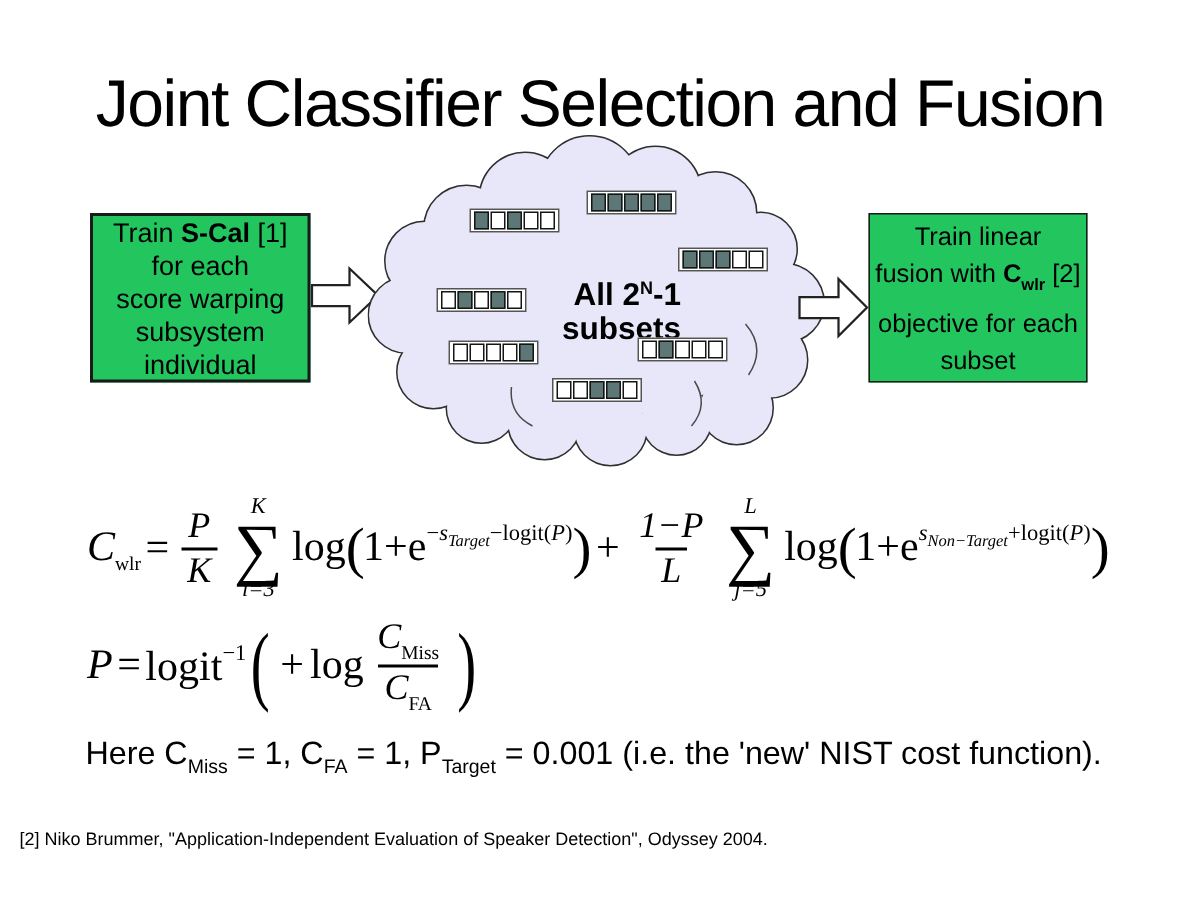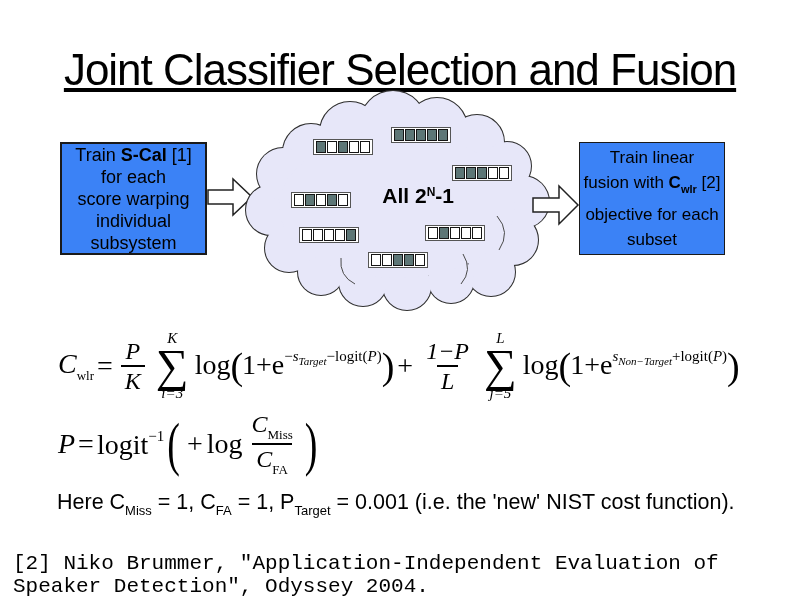--- a/index.html
+++ b/index.html
@@ -1,22 +1,22 @@
 <!DOCTYPE html>
 <html><head>
 <meta charset="utf-8">
 <style>
   html,body{margin:0;padding:0;background:#fff;}
   .slide{position:relative;width:800px;height:599px;background:#ffffff;overflow:hidden;
          font-family:"Liberation Sans",sans-serif;color:#000;}
 
   .title{position:absolute;left:0;top:46px;width:100%;text-align:center;
-         font-size:44px;line-height:1.1;letter-spacing:-1px;text-decoration:underline;}
-
-  .box{position:absolute;background:#3b82f6;display:flex;flex-direction:column;
+         font-size:44px;line-height:1.1;letter-spacing:-1px;}
+
+  .box{position:absolute;background:#22c55e;display:flex;flex-direction:column;
        justify-content:center;text-align:center;}
   .box-left{left:60px;top:142px;width:143px;height:109px;border:2px solid #1a1a1a;
             font-size:18px;line-height:22px;}
   .box-right{left:579px;top:142px;width:144px;height:111px;border:1.5px solid #1a1a1a;
              font-size:17px;line-height:25px;}
   .b{font-weight:bold;}
   .bsub{font-weight:bold;font-size:11px;vertical-align:-5px;}
 
   .cloud-svg{position:absolute;left:245px;top:88px;}
   .cloud-label{position:absolute;left:328px;top:181px;width:126px;text-align:right;
@@ -43,35 +43,35 @@
   .grp{white-space:nowrap;}
   .p1{font-style:normal;font-size:38px;vertical-align:-5px;letter-spacing:-1px;}
   .p2{font-style:normal;font-size:38px;display:inline-block;transform:scaleY(1.55);
       line-height:1;margin:0 3px;}
   .exp{font-size:15px;vertical-align:13px;}
   .esub{font-size:11px;vertical-align:-4px;font-style:italic;}
   .rsub{font-size:13px;font-style:normal;vertical-align:-7px;}
 
   .here{position:absolute;left:57px;top:490px;font-size:21.5px;}
   .hsub{font-size:13px;vertical-align:-6px;}
-  .cite{position:absolute;left:13px;top:552px;font-size:21px;font-family:Liberation Mono, monospace;}
+  .cite{position:absolute;left:13px;top:552px;font-size:12px;}
 </style>
 </head>
 <body>
 
 <div class="slide">
 
   <div class="title">Joint Classifier Selection and Fusion</div>
 
   <div class="box box-left">
     <div><span>Train </span><span class="b">S-Cal</span><span> [1]</span></div>
     <div>for each</div>
     <div>score warping</div>
+    <div>subsystem</div>
     <div>individual</div>
-    <div>subsystem</div>
   </div>
 
   <svg class="arrow-svg" style="left:207px;top:177px;" width="47" height="40">
     <polygon points="1,13 26,13 26,2 45,20 26,38 26,27 1,27" fill="#ffffff" stroke="#222222" stroke-width="1.5"></polygon>
   </svg>
 
   <svg class="cloud-svg" width="310" height="224" viewBox="0 0 310 224">
     <g class="cloud-stroked" stroke-width="2" fill="#e7e7f9" stroke="#2f2f2f">
       <circle cx="66" cy="64" r="28" fill="#e7e7f9" stroke="#2f2f2f"></circle>
         <circle cx="105" cy="44" r="30" fill="#e7e7f9" stroke="#2f2f2f"></circle>
@@ -111,20 +111,21 @@
     </g>
     <g fill="none" stroke="#4a4a4a" stroke-width="1">
       <path d="M 252,128 q 14,16 2,34"></path>
       <path d="M 96,170 q -2,18 14,26"></path>
       <path d="M 218,166 q 10,16 -2,30"></path>
     </g>
   </svg>
 
   <div class="cloud-label">
     <div><span>All 2</span><span class="nsup">N</span><span>-1</span></div>
+    <div>subsets</div>
   </div>
 
   <div>
       <div class="strip" style="left: 313px; top: 139px; position: absolute;">
         <span class="cell" style="background: rgb(93, 118, 118);"></span>
         <span class="cell" style="background: rgb(255, 255, 255);"></span>
         <span class="cell" style="background: rgb(93, 118, 118);"></span>
         <span class="cell" style="background: rgb(255, 255, 255);"></span>
         <span class="cell" style="background: rgb(255, 255, 255);"></span>
       </div>

